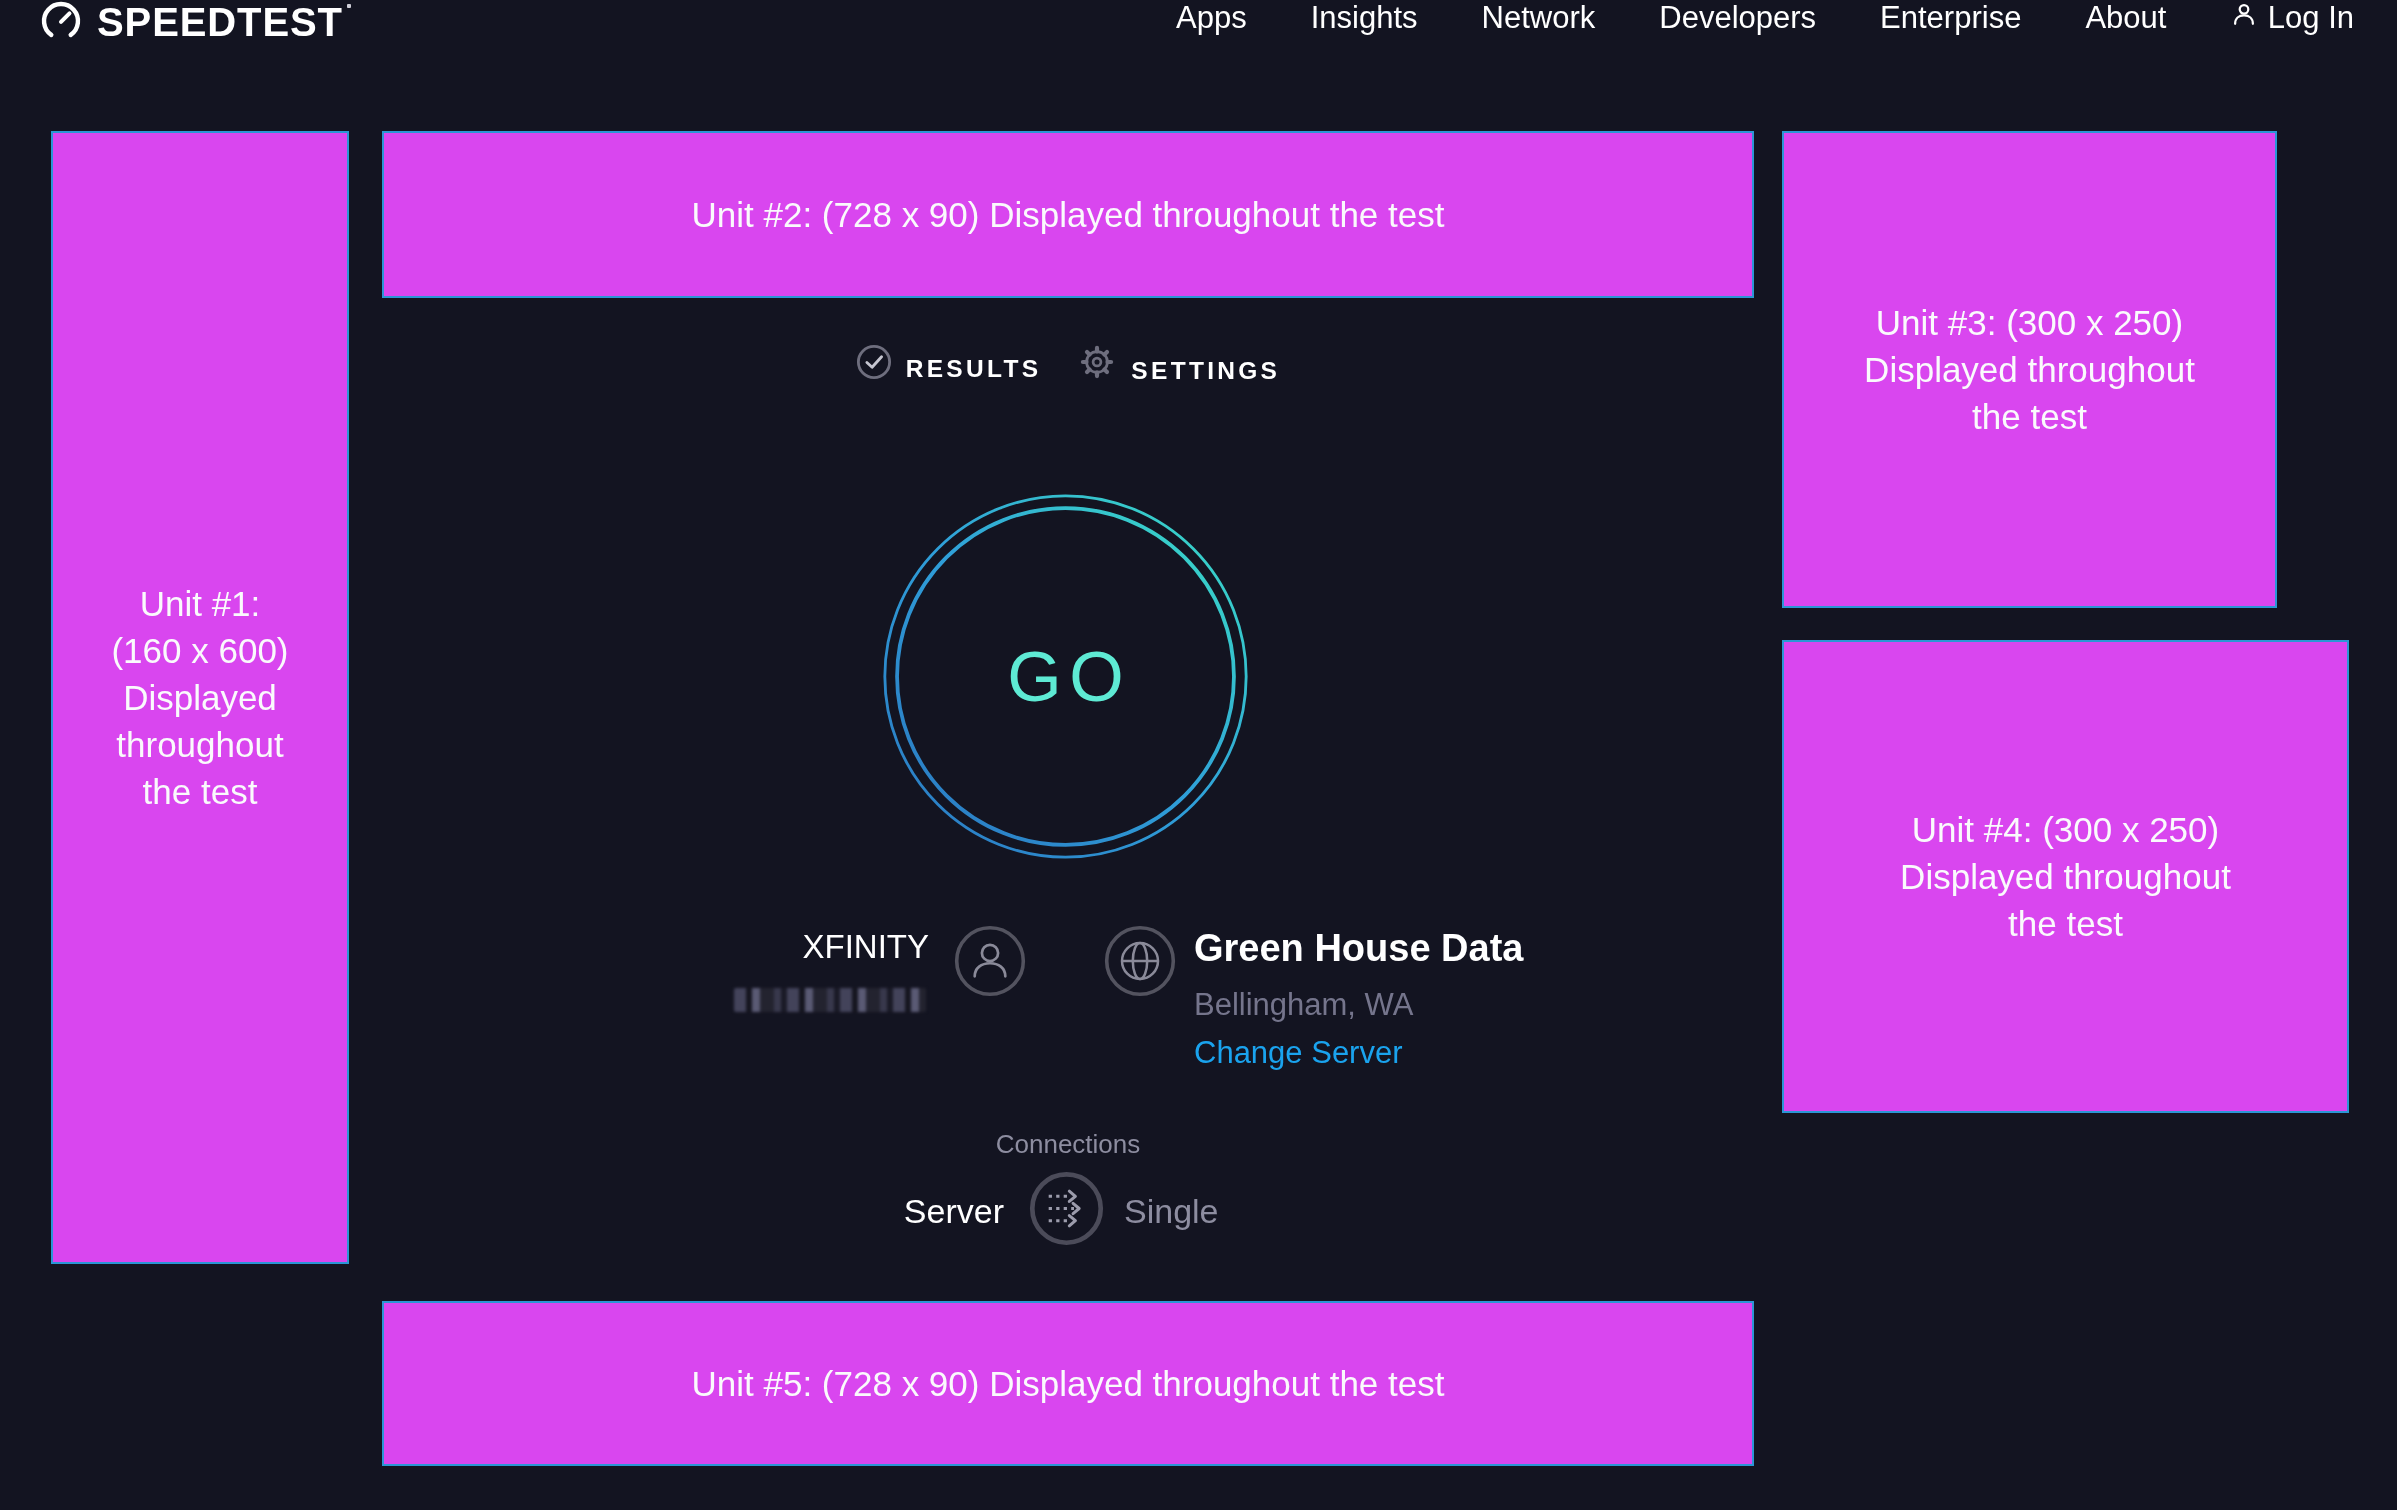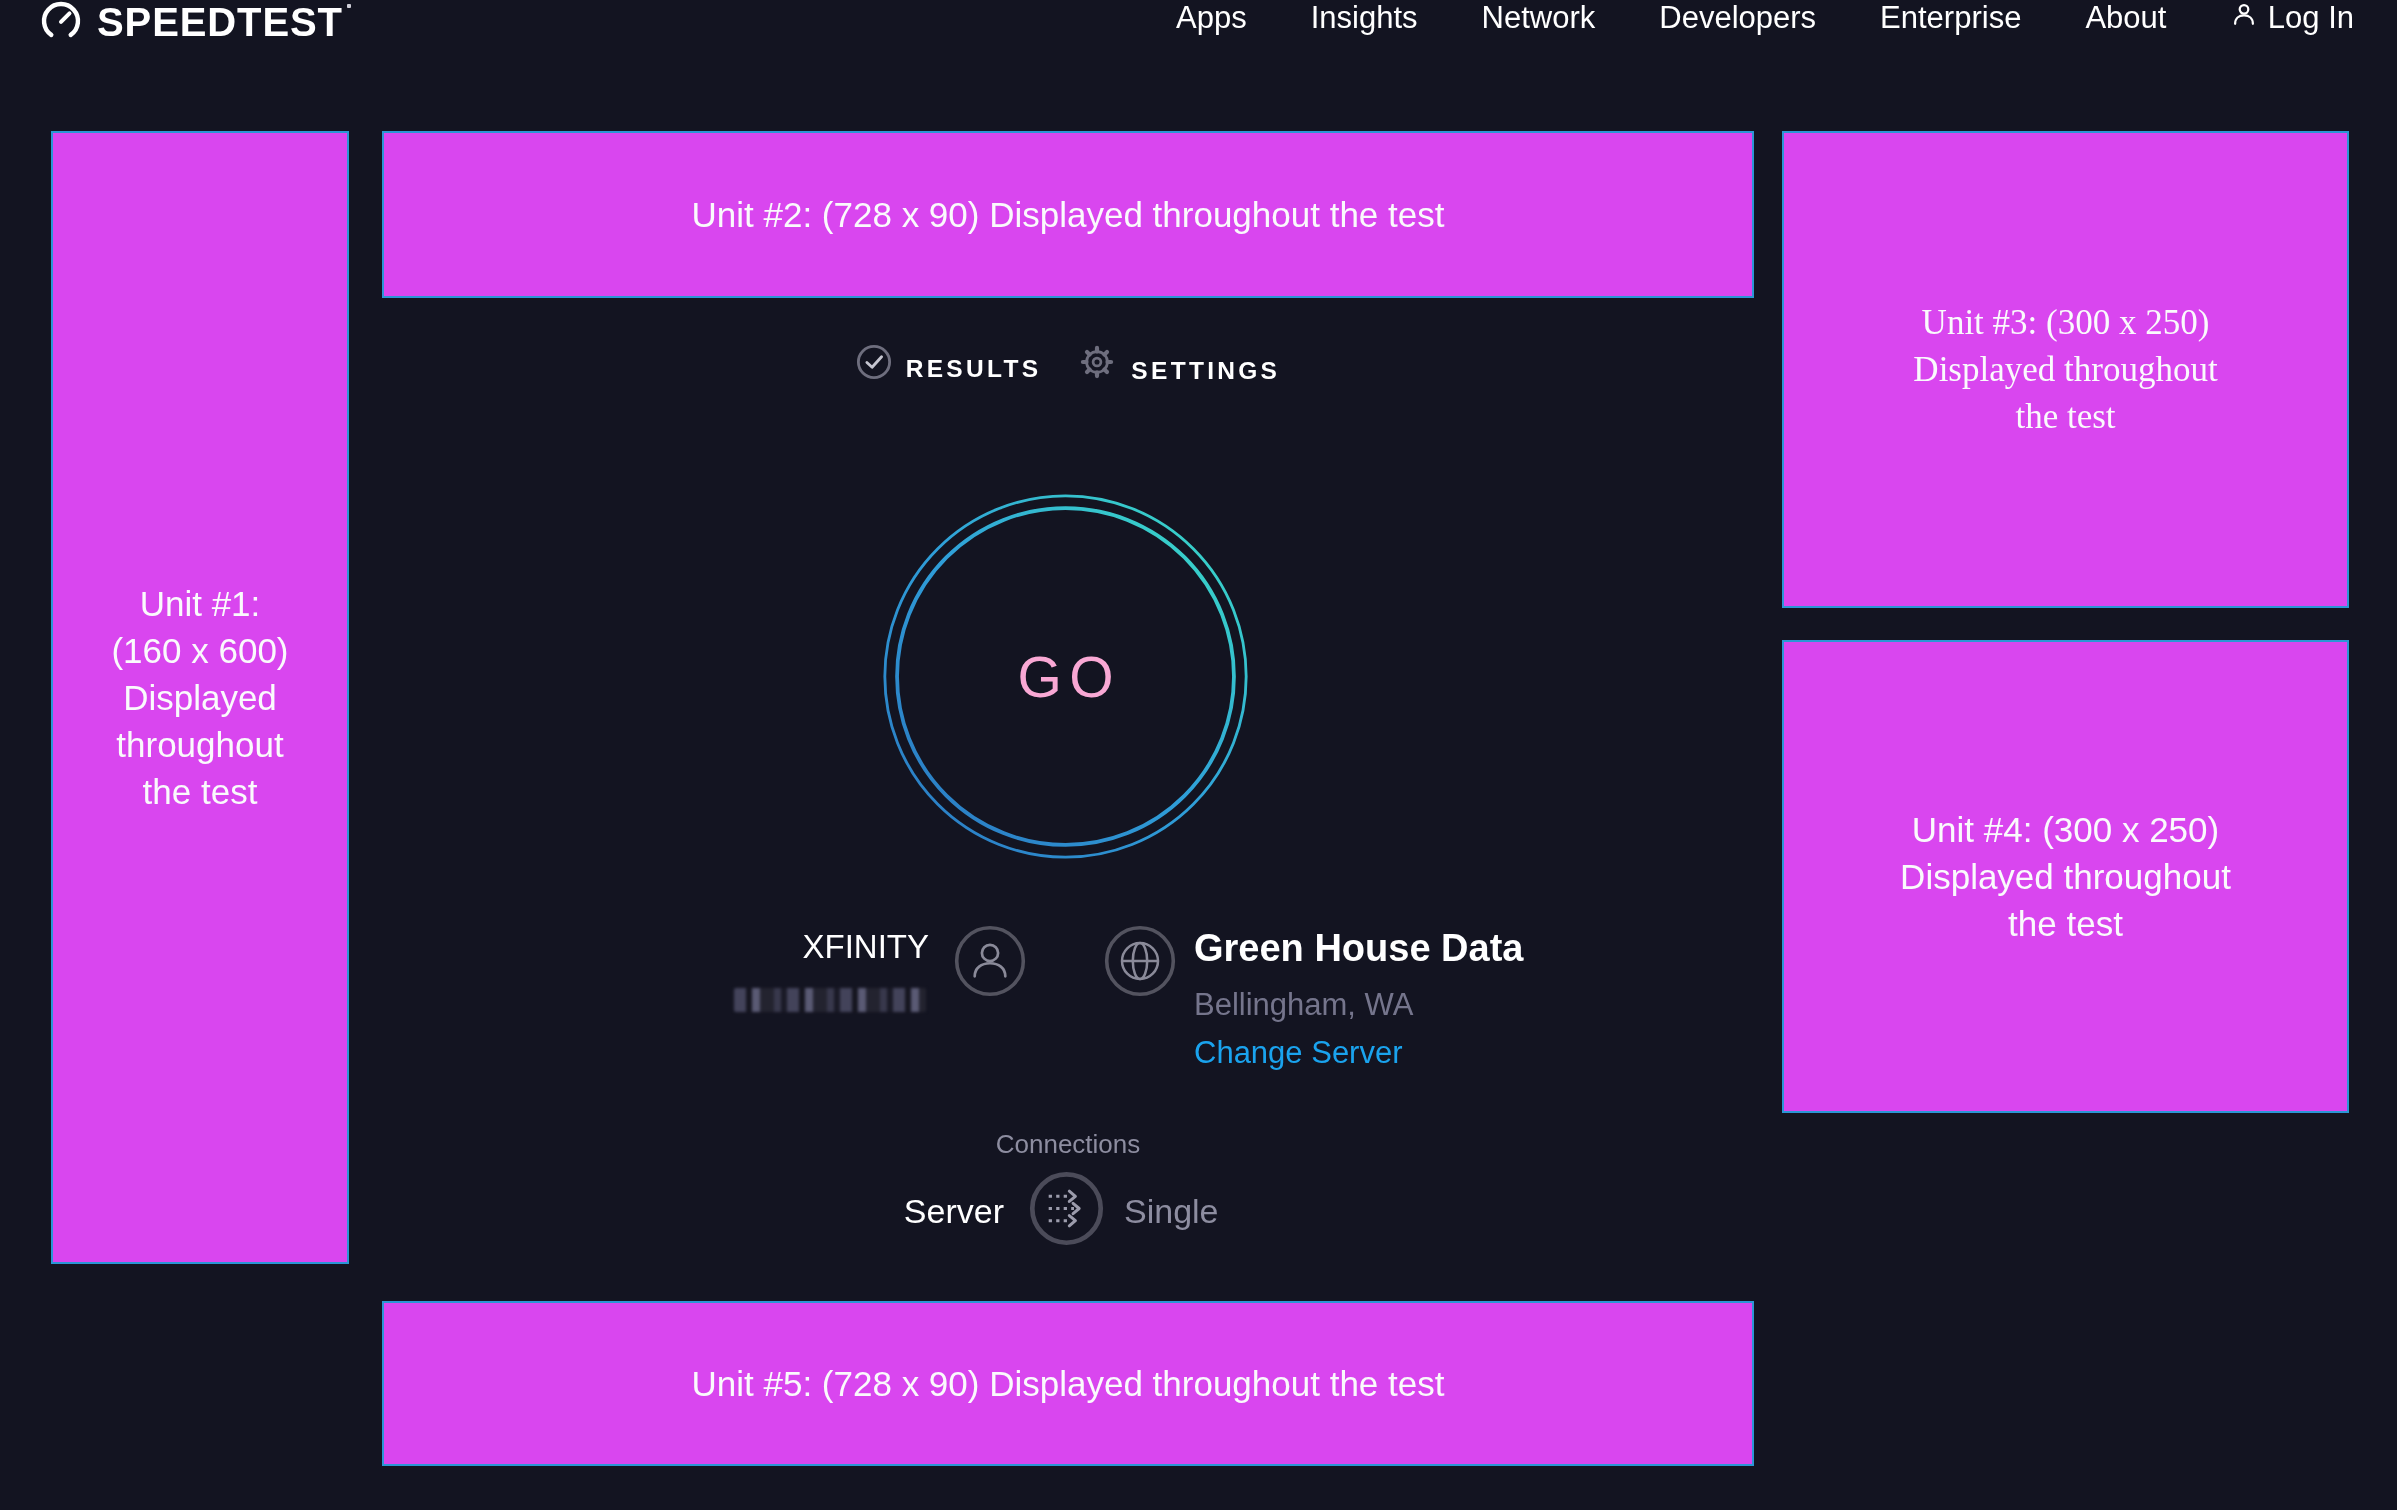--- a/index.html
+++ b/index.html
@@ -60,21 +60,21 @@
   }
   .ad-text {
     white-space: pre-line;
     text-align: center;
     font-size: 35px;
     line-height: 47px;
     color: #fafafc;
   }
   .ad-1 { left: 51px;   top: 131px;  width: 298px;  height: 1133px; }
   .ad-2 { left: 382px;  top: 131px;  width: 1372px; height: 167px; }
-  .ad-3 { left: 1782px; top: 131px;  width: 567px;  height: 477px; font-family: Liberation Serif, serif; }
+  .ad-3 { left: 1782px; top: 131px;  width: 495px;  height: 477px; }
   .ad-4 { left: 1782px; top: 640px;  width: 567px;  height: 473px; }
   .ad-5 { left: 382px;  top: 1301px; width: 1372px; height: 165px; }
 
   
   .tabs {
     position: absolute;
     left: 382px; top: 342px; width: 1372px;
     display: flex;
     justify-content: center;
     align-items: center;
@@ -99,25 +99,25 @@
     left: 882px; top: 493px;
     width: 367px; height: 367px;
     cursor: pointer;
   }
   .go svg { position: absolute; inset: 0; }
   .go-label {
     position: absolute; inset: 0;
     display: flex;
     align-items: center;
     justify-content: center;
-    font-size: 57px;
+    font-size: 70px;
     font-weight: 500;
     letter-spacing: 7.5px;
     text-indent: 7.5px;
-    color: #f9a8d4;
+    color: #5eead4;
   }
 
   
   .isp-name {
     position: absolute;
     left: 678px; top: 928px; width: 251px;
     text-align: right;
     font-size: 33px;
     font-weight: 500;
     color: #ffffff;

